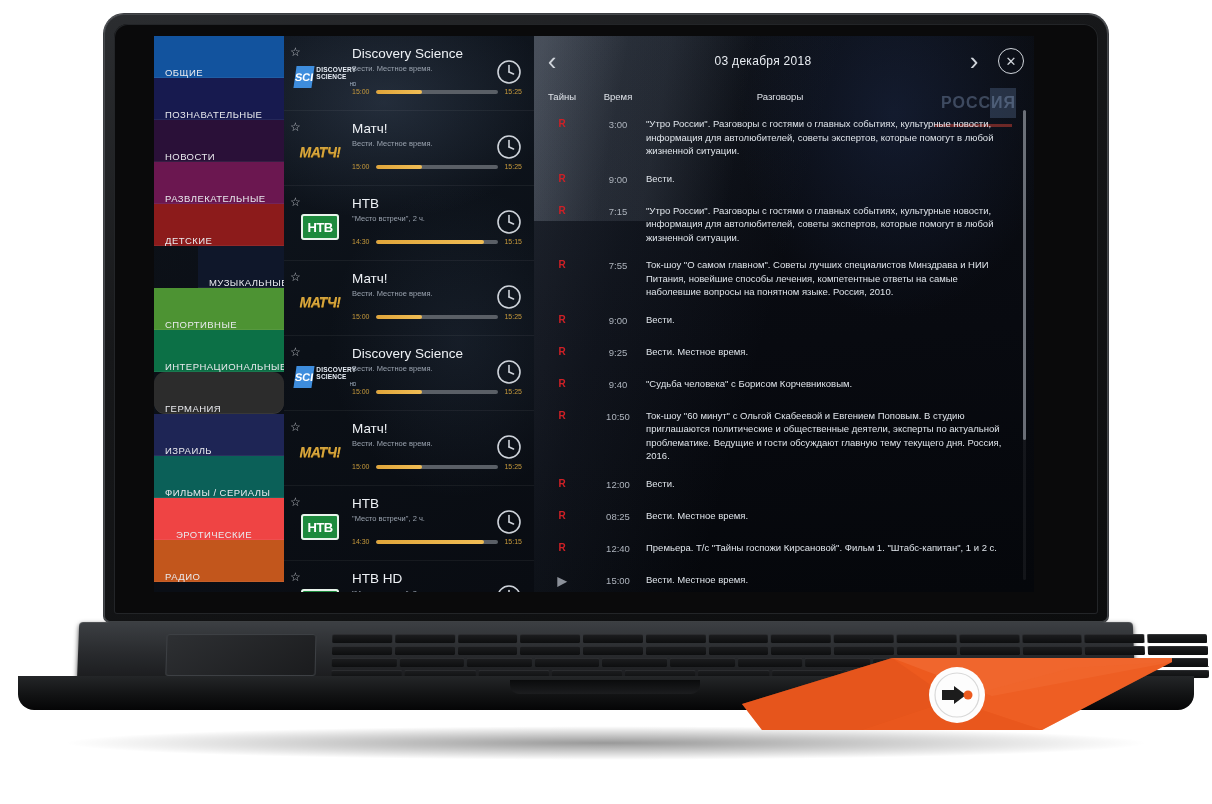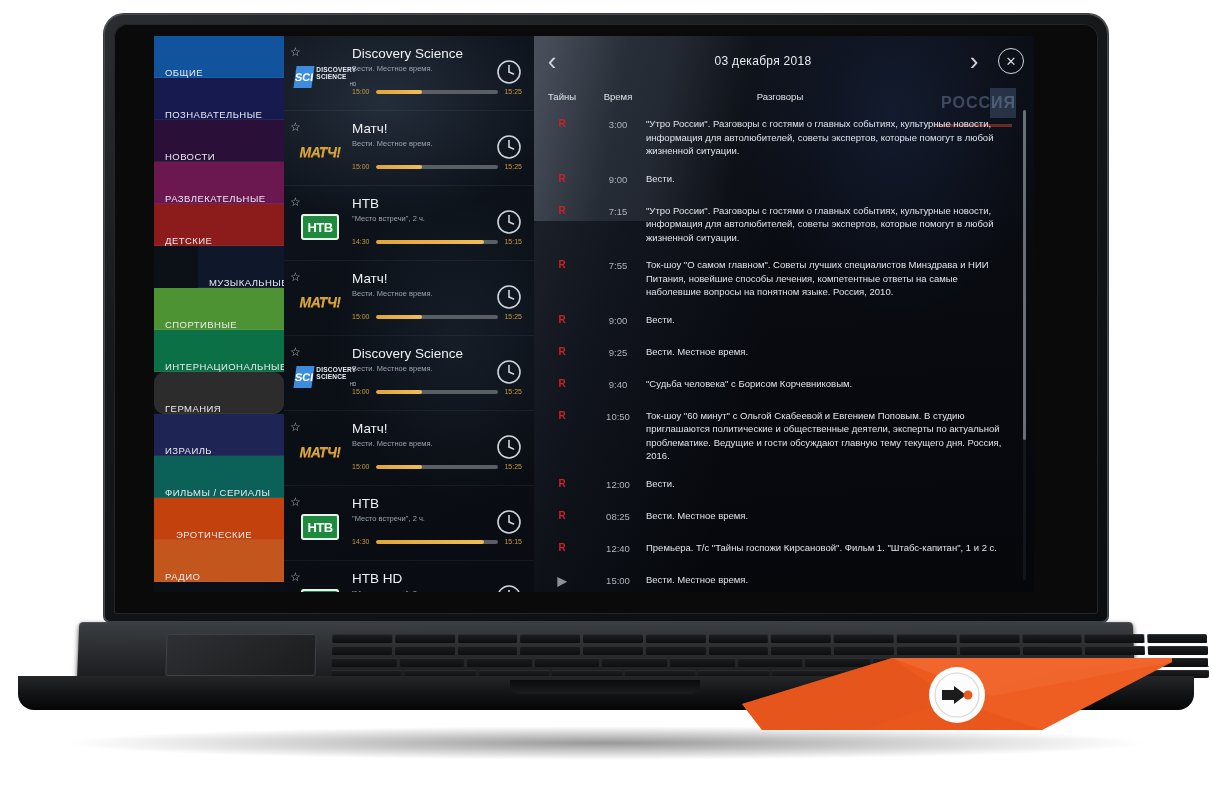--- a/index.html
+++ b/index.html
@@ -236,21 +236,21 @@
             </div>
             <div class="cat" style="background: rgb(44, 44, 44); border-radius: 11px;">
               <span>ГЕРМАНИЯ</span>
             </div>
             <div class="cat" style="background: rgb(30, 37, 85);">
               <span>ИЗРАИЛЬ</span>
             </div>
             <div class="cat" style="background: rgb(11, 96, 88);">
               <span>ФИЛЬМЫ / СЕРИАЛЫ</span>
             </div>
-            <div class="cat" style="background: #c2410c; padding-left: 22px;">
+            <div class="cat" style="background: #ef4444; padding-left: 22px;">
               <span>ЭРОТИЧЕСКИЕ</span>
             </div>
             <div class="cat" style="background: rgb(194, 86, 28);">
               <span>РАДИО</span>
             </div>
           </div>
 
         <div class="chanlist">
           <div class="chanlist-bg"></div>
           <div id="chanlist-items" style="position:relative;z-index:2;">

